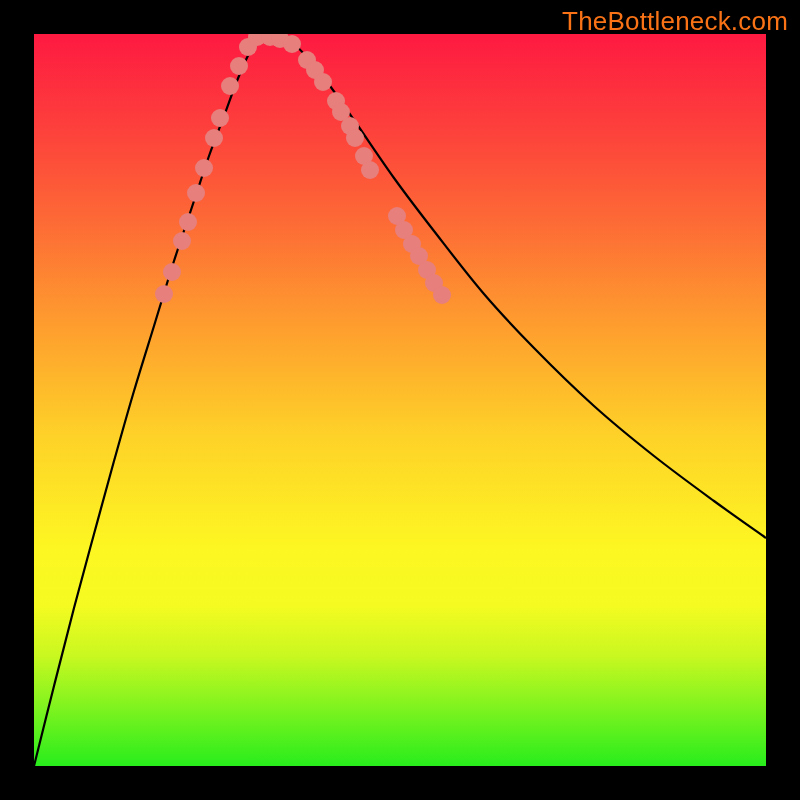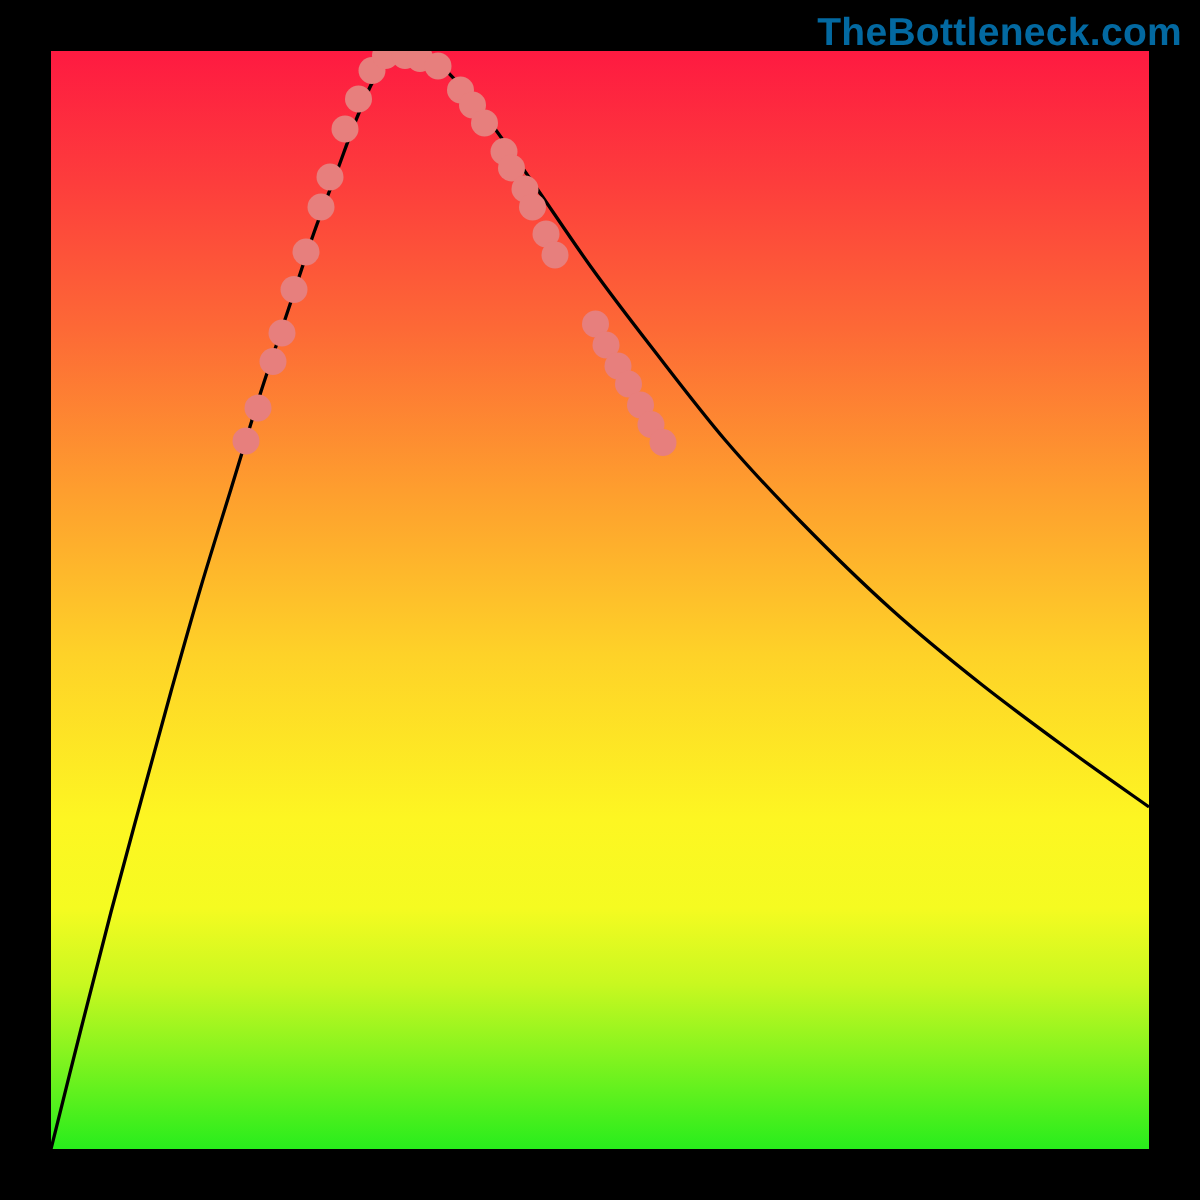--- a/index.html
+++ b/index.html
@@ -32,23 +32,23 @@
   .curve {
     position: absolute;
     left: 0;
     top: 0;
     pointer-events: none;
   }
   .watermark {
     position: absolute;
     top: 6px;
     right: 12px;
-    color: #0369a1;
+    color: #f97316;
     font-size: 26px;
-    font-weight: 700;
+    font-weight: 400;
     letter-spacing: 0.2px;
   }
 </style>
 </head>
 <body>
 
 <div class="frame">
   <svg class="curve" width="732" height="732" viewBox="0 0 732 732">
     <path id="curve-path" d="M 0 732 C 3.3 718.7 13.3 678.3 20.0 652.0 C 26.7 625.7 33.3 599.3 40.0 574.0 C 46.7 548.7 53.3 524.5 60.0 500.0 C 66.7 475.5 73.3 450.8 80.0 427.0 C 86.7 403.2 93.3 379.5 100.0 357.0 C 106.7 334.5 113.3 313.7 120.0 292.0 C 126.7 270.3 133.3 247.8 140.0 227.0 C 146.7 206.2 154.2 184.5 160.0 167.0 C 165.8 149.5 170.0 136.2 175.0 122.0 C 180.0 107.8 185.0 95.3 190.0 82.0 C 195.0 68.7 200.0 53.7 205.0 42.0 C 210.0 30.3 214.2 18.3 220.0 12.0 C 225.8 5.7 233.3 4.3 240.0 4.0 C 246.7 3.7 251.7 3.3 260.0 10.0 C 268.3 16.7 280.0 31.3 290.0 44.0 C 300.0 56.7 308.3 69.3 320.0 86.0 C 331.7 102.7 346.7 125.5 360.0 144.0 C 373.3 162.5 385.0 177.7 400.0 197.0 C 415.0 216.3 433.3 240.5 450.0 260.0 C 466.7 279.5 481.7 295.3 500.0 314.0 C 518.3 332.7 540.0 354.0 560.0 372.0 C 580.0 390.0 600.0 406.2 620.0 422.0 C 640.0 437.8 661.3 453.3 680.0 467.0 C 698.7 480.7 723.3 497.8 732.0 504.0 " fill="none" stroke="#000" stroke-width="2.2"></path>
     <g id="marker-group">

